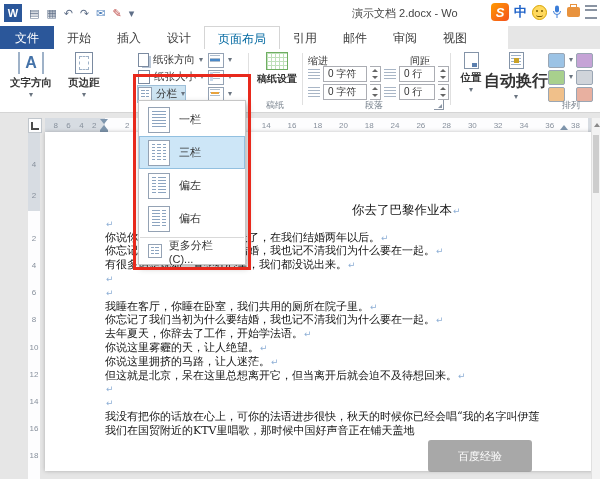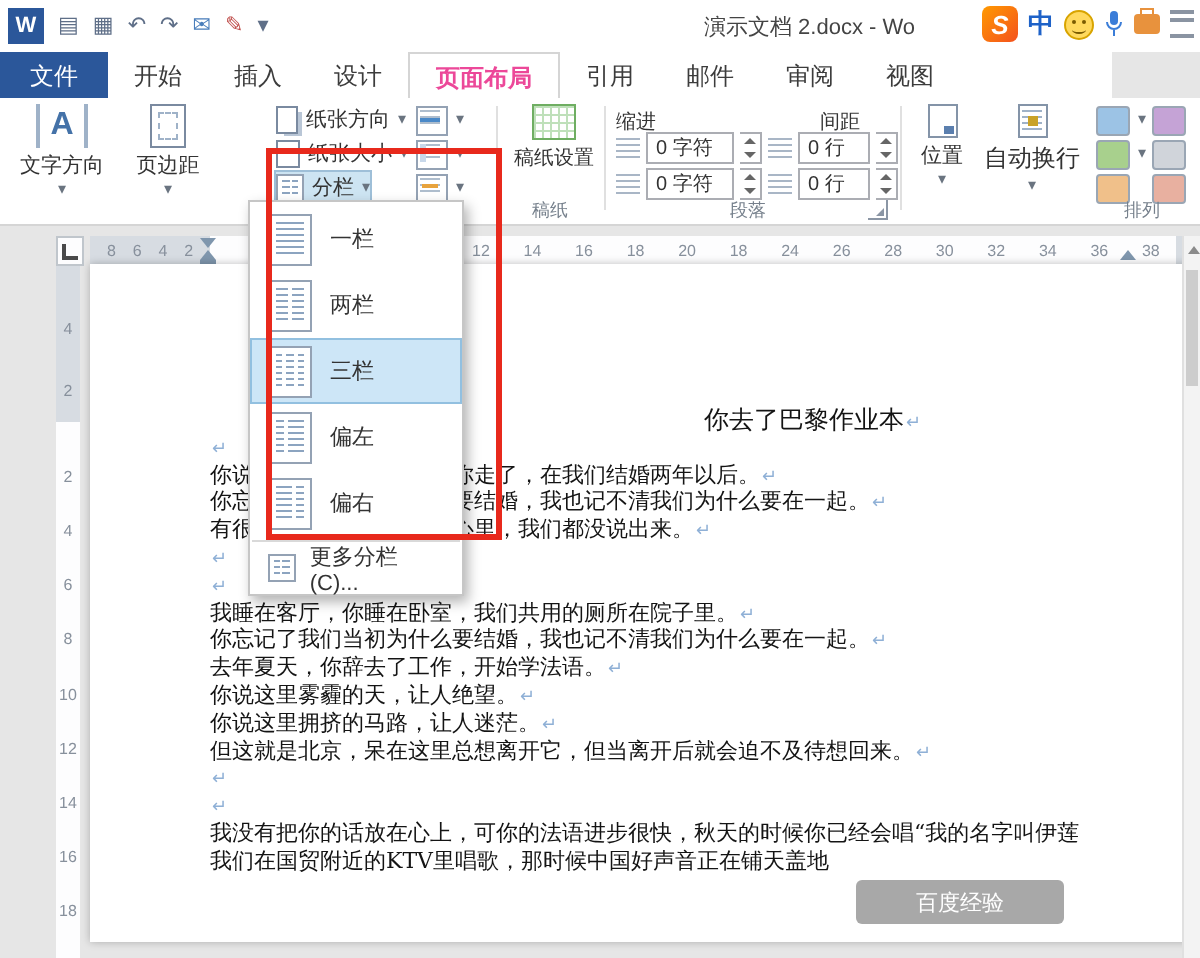--- a/index.html
+++ b/index.html
@@ -20,31 +20,31 @@
   .imemode{color:#1e62c8;font-weight:bold;font-size:13px;}
   .smiley{width:13px;height:13px;border-radius:50%;background:#ffd95e;border:1px solid #d8a400;position:relative;}
   .smiley::before{content:"";position:absolute;left:3px;top:4px;width:2px;height:2px;background:#7a5b00;border-radius:50%;box-shadow:5px 0 0 #7a5b00;}
   .smiley::after{content:"";position:absolute;left:3px;bottom:2px;width:7px;height:3px;border-bottom:1px solid #7a5b00;border-radius:50%;}
   .hamb{width:12px;height:10px;border-top:2px solid #8a94a2;border-bottom:2px solid #8a94a2;position:relative;}
   .hamb::before{content:"";position:absolute;left:0;top:2px;width:12px;height:2px;background:#8a94a2;}
   .toolbox{width:13px;height:10px;background:#e8923d;border-radius:2px;position:relative;}
   .toolbox::before{content:"";position:absolute;left:3px;top:-3px;width:5px;height:3px;border:1px solid #e8923d;border-bottom:none;}
 
   
-  #tabrow{position:absolute;left:0;top:26px;width:556px;height:23px;background:#fff;border-bottom:1px solid #d5d5d5;
+  #tabrow{position:absolute;left:0;top:26px;width:508px;height:23px;background:#fff;border-bottom:1px solid #d5d5d5;
           display:flex;align-items:stretch;}
   .tab{padding:4px 13px 3px;font-size:12px;color:#3c3c3c;white-space:nowrap;}
   .tab.file{background:#2b579a;color:#fff;padding:4px 15px 3px;}
-  .tab.active{color:#ec4899;border:1px solid #d5d5d5;border-bottom:1px solid #fff;margin-bottom:-1px;background:#fff;font-weight:bold;}
+  .tab.active{color:#0369a1;border:1px solid #d5d5d5;border-bottom:1px solid #fff;margin-bottom:-1px;background:#fff;}
 
   
   #ribbon{position:absolute;left:0;top:49px;width:600px;height:63px;background:#fff;border-bottom:1px solid #d5d5d5;}
   .rsep{position:absolute;top:4px;width:1px;height:52px;background:#e0e0e0;}
   .bigbtn{position:absolute;top:3px;height:56px;display:flex;flex-direction:column;align-items:center;justify-content:flex-start;gap:2px;}
-  .bigbtn .blabel{font-size:10.5px;color:#333;white-space:nowrap;}
+  .bigbtn .blabel{font-size:10.5px;color:#333;white-space:nowrap;font-weight:bold;}
   .dropar{font-size:8px;color:#6a7480;line-height:6px;}
   .rowbtn{position:absolute;height:16px;display:flex;align-items:center;gap:4px;font-size:10.5px;color:#333;white-space:nowrap;}
   .rowbtn.pressed{background:#cde4f2;outline:1px solid #9ebfd8;}
   .glabel{position:absolute;top:50px;font-size:9px;color:#76808c;white-space:nowrap;}
   .launcher{position:absolute;width:9px;height:9px;border-right:1px solid #8b96a5;border-bottom:1px solid #8b96a5;}
   .launcher::after{content:"";position:absolute;right:1px;bottom:1px;width:0;height:0;
                    border-top:4px solid transparent;border-left:4px solid transparent;border-bottom:4px solid #8b96a5;}
 
   
   .ico-textdir{width:22px;height:22px;color:#4472a8;font-size:16px;font-weight:bold;display:flex;align-items:center;justify-content:center;
@@ -106,25 +106,25 @@
   #ind-hang{left:100px;top:125px;border-left:4px solid transparent;border-right:4px solid transparent;border-bottom:5px solid #7f96ad;}
   #ind-box{position:absolute;left:100px;top:130px;width:8px;height:3px;background:#7f96ad;}
   #ind-right{left:560px;top:125px;border-left:4px solid transparent;border-right:4px solid transparent;border-bottom:5px solid #7f96ad;}
 
   
   #page{position:absolute;left:45px;top:132px;width:555px;height:339px;background:#fff;box-shadow:0 0 4px rgba(0,0,0,.25);}
   #content{position:absolute;left:60px;top:71px;right:0;font-family:"DejaVu Serif","Liberation Serif",serif;color:#141414;}
   .dline{height:13.8px;line-height:13.8px;font-size:11px;white-space:pre;}
   .dline.title{font-size:12.5px;padding-left:247px;}
   .pm{color:#8fb0d6;font-size:9px;margin-left:1px;font-family:"DejaVu Sans",sans-serif;}
-  #watermark{position:absolute;left:428px;top:440px;width:104px;height:22px;background:rgba(158,158,158,.9);
+  #watermark{position:absolute;left:428px;top:440px;width:104px;height:32px;background:rgba(158,158,158,.9);
              border-radius:3px;color:#fff;font-size:11px;display:flex;align-items:center;justify-content:center;z-index:5;}
 
   
-  #menu{position:absolute;left:124px;top:100px;width:108px;background:#fff;border:1px solid #c6c6c6;
+  #menu{position:absolute;left:138px;top:100px;width:108px;background:#fff;border:1px solid #c6c6c6;
         box-shadow:2px 3px 6px rgba(0,0,0,.3);z-index:50;padding:2px 0;box-sizing:border-box;}
   .mitem{height:33px;display:flex;align-items:center;gap:9px;padding:0 9px;font-size:11px;color:#333;}
   .mitem.selected{background:#cde6f7;box-shadow:inset 0 0 0 1px #92c0e0;}
   .msep{height:1px;background:#d9d9d9;margin:2px 1px;}
   .mmore{height:22px;display:flex;align-items:center;gap:7px;padding:0 9px;font-size:11px;color:#333;}
 
   
   #redbox{position:absolute;left:133px;top:74px;width:112px;height:190px;border:3px solid #e8291c;z-index:60;pointer-events:none;}
 
   
@@ -272,21 +272,21 @@
 
     <div class="rsep" style="left:450px;"></div>
 
     <div class="bigbtn" style="left:454px;width:34px;">
       <span class="ico-pos"></span>
       <span class="blabel">位置</span>
       <span class="dropar">▾</span>
     </div>
     <div class="bigbtn" style="left:492px;width:48px;">
       <span class="ico-wrap"></span>
-      <span class="blabel" style="font-size:12px;">自动换行</span>
+      <span class="blabel" style="font-size:16px;">自动换行</span>
       <span class="dropar">▾</span>
     </div>
 
     <div class="rowbtn" style="left:548px;top:3px;">
       <span class="aicon a1"></span>
       <span class="dropar">▾</span>
     </div>
     <div class="rowbtn" style="left:548px;top:20px;">
       <span class="aicon a2"></span>
       <span class="dropar">▾</span>
@@ -386,27 +386,20 @@
   </div>
   <div id="watermark">百度经验</div>
 
   <div id="menu">
     <div class="mitem">
       <span class="colicon lg">
           <i></i>
         </span>
       <span>一栏</span>
     </div>
-    <div class="mitem">
-      <span class="colicon lg">
-          <i></i>
-          <i></i>
-        </span>
-      <span>两栏</span>
-    </div>
     <div class="mitem selected">
       <span class="colicon lg">
           <i></i>
           <i></i>
           <i></i>
         </span>
       <span>三栏</span>
     </div>
     <div class="mitem">
       <span class="colicon lg">

